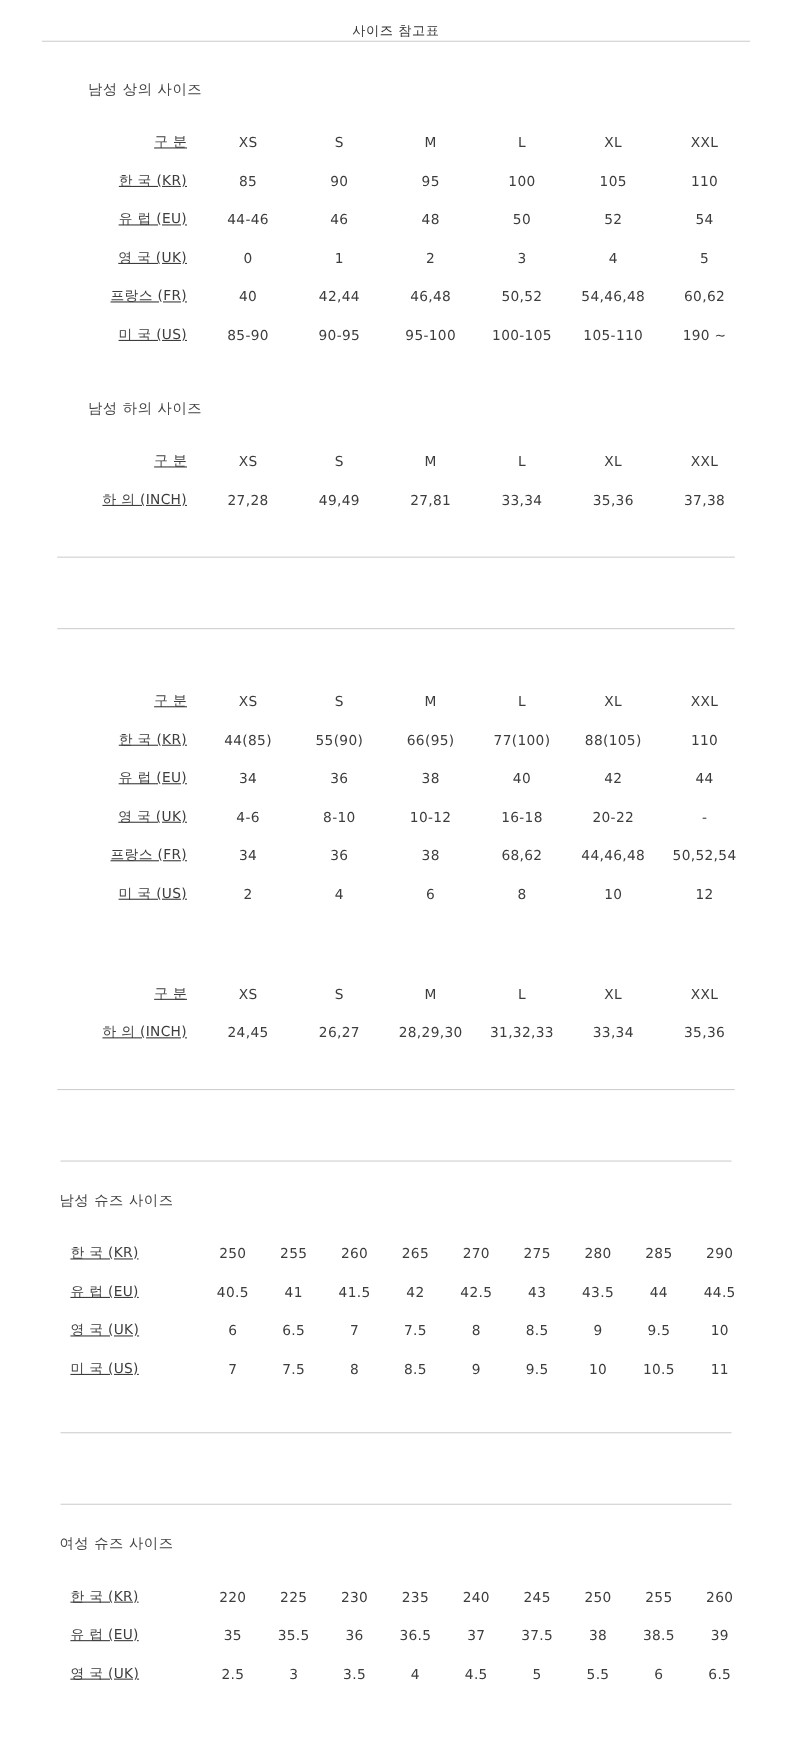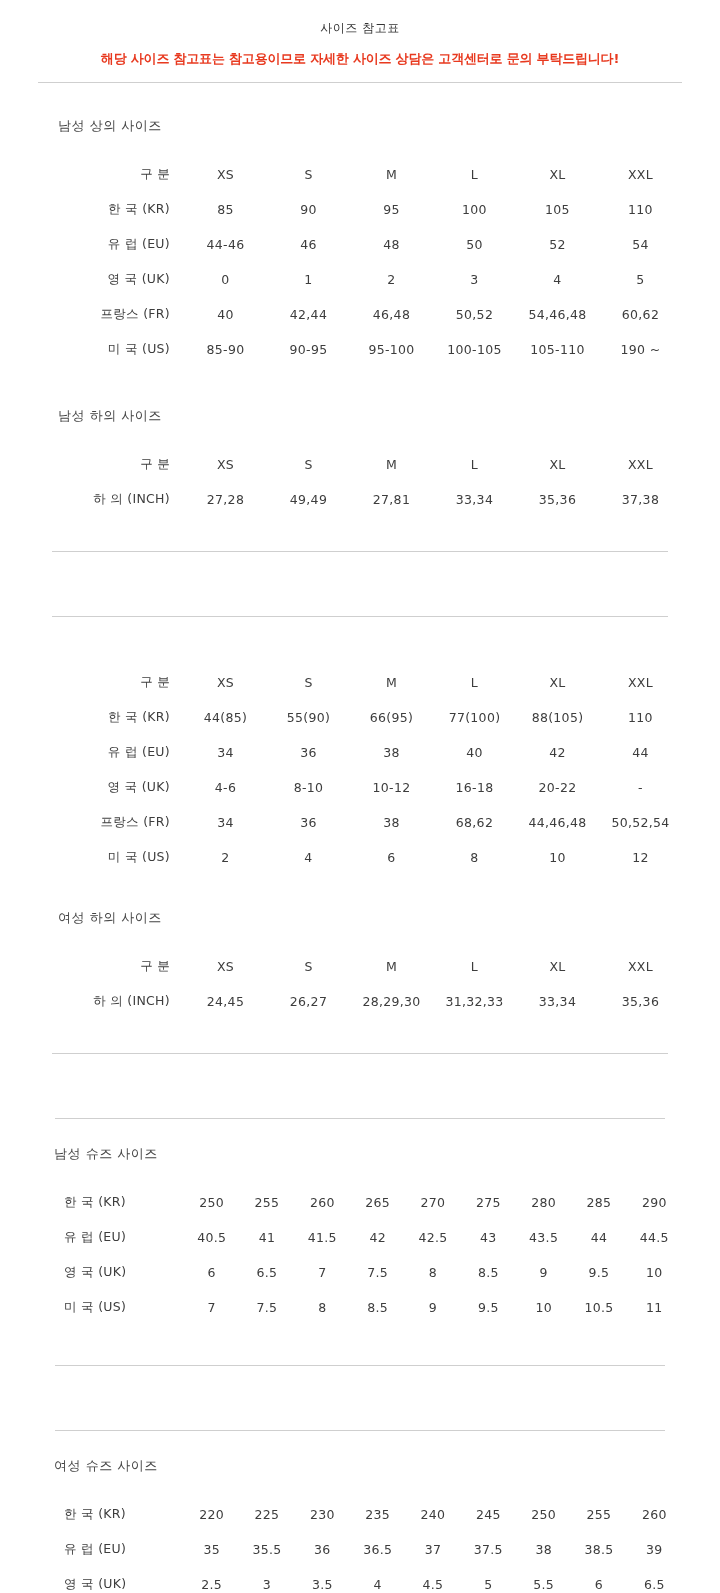--- a/index.html
+++ b/index.html
@@ -49,21 +49,21 @@
   .rule.narrow { margin: 0 55px; }
 
   
   .section {
     padding: 0 38px;
   }
   .section-title {
     font-size: 13px;
     color: #444444;
     letter-spacing: 0.5px;
-    margin-left: 20px;
+    margin-left: 42px;
   }
   .section-title.shoes {
     margin-left: 16px;
   }
 
   table.size-table {
     border-collapse: collapse;
     width: 100%;
     table-layout: fixed;
   }
@@ -77,40 +77,40 @@
     white-space: nowrap;
   }
   table.size-table th {
     color: #3d3d3d;
   }
   table.size-table .rowhead {
     text-align: right;
     padding-right: 14px;
     width: 132px;
     color: #3d3d3d;
+    text-decoration: underline;
   }
   table.size-table.shoes .rowhead {
     text-align: left;
     padding-left: 26px;
     padding-right: 0;
     width: 120px;
   }
   .gap-22 { height: 22px; }
   .gap-26 { height: 26px; }
   .gap-34 { height: 34px; }
   .gap-40 { height: 40px; }
   .gap-64 { height: 64px; }
 </style>
 </head>
 <body>
 
 <div class="page">
 
   <div class="doc-title">사이즈 참고표</div>
-  <div class="doc-notice">해당 사이즈 참고표는 참고용이므로 자세한 사이즈 상담은 고객센터로 문의 부탁드립니다!</div>
   <div class="rule"></div>
 
   <div class="gap-34"></div>
 
   <div class="section">
     <div class="section-title">남성 상의 사이즈</div>
     <div class="gap-22"></div>
     <table class="size-table">
       <thead>
         <tr>
@@ -270,21 +270,20 @@
           <td>10</td>
           <td>12</td>
         </tr>
       </tbody>
     </table>
   </div>
 
   <div class="gap-34"></div>
 
   <div class="section">
-    <div class="section-title">여성 하의 사이즈</div>
     <div class="gap-22"></div>
     <table class="size-table">
       <thead>
         <tr>
           <th class="rowhead">구 분</th>
           <th>XS</th>
           <th>S</th>
           <th>M</th>
           <th>L</th>
           <th>XL</th>

